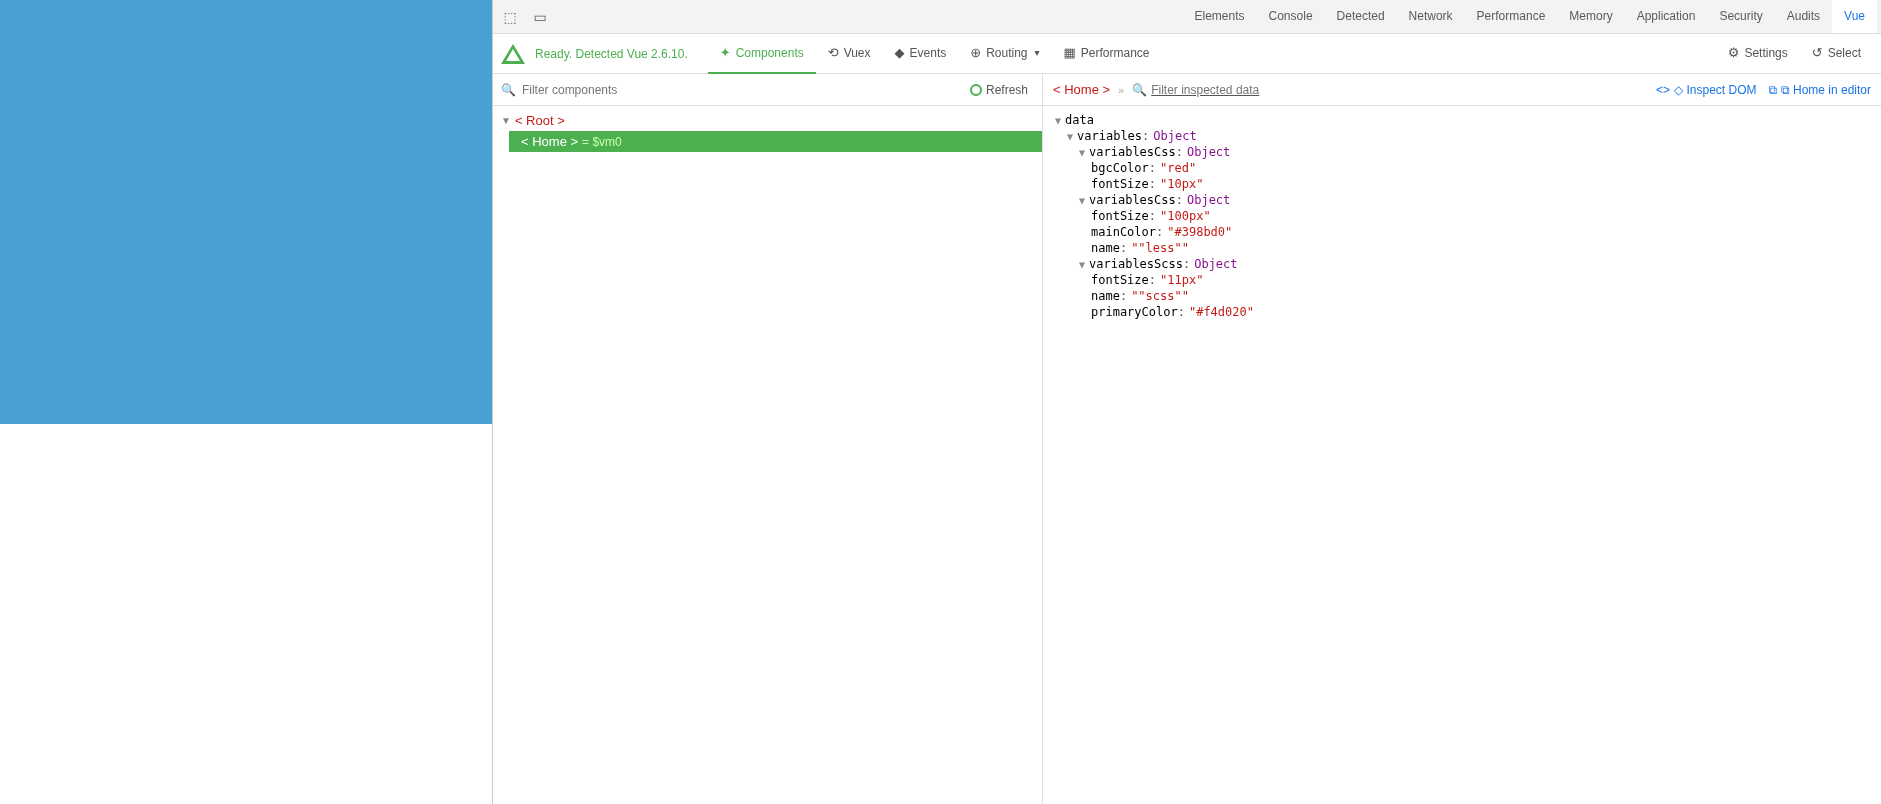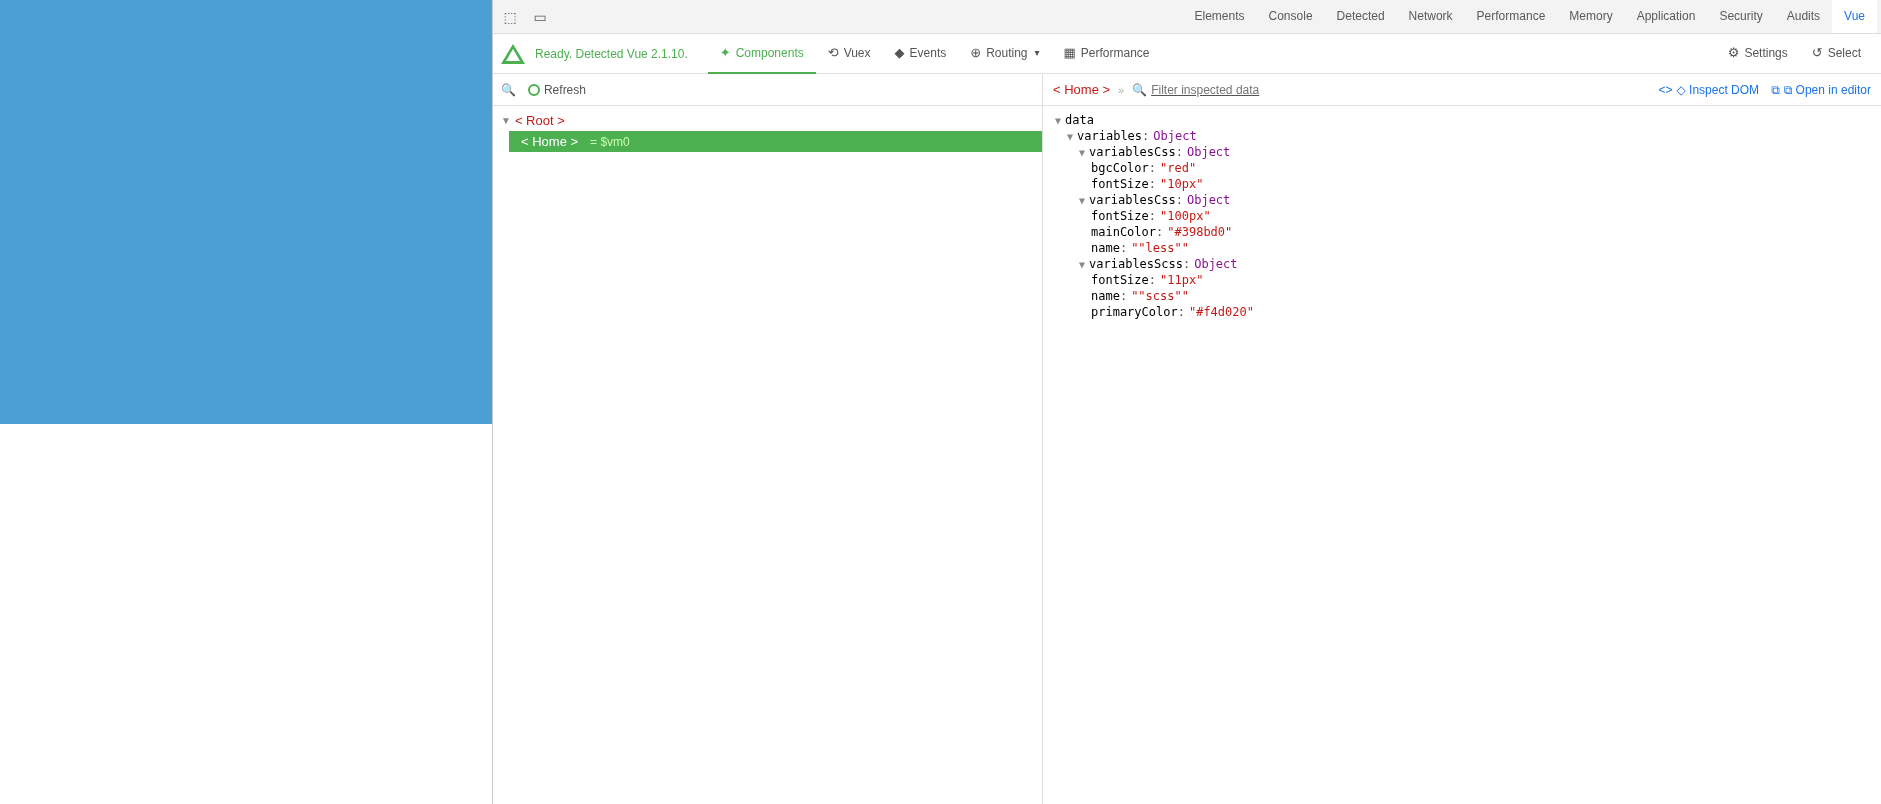--- a/index.html
+++ b/index.html
@@ -43,21 +43,21 @@
     .select-circle { width: 12px; height: 12px; border-radius: 50%; border: 2px solid #4caf50; display: inline-block; }
 
     .component-tree { flex: 1; overflow-y: auto; padding: 4px 0; }
     .tree-item { display: flex; align-items: center; padding: 3px 8px; cursor: pointer; font-size: 12px; color: #333; }
     .tree-item.selected { background: #4caf50; color: #fff; }
     .tree-item.selected .component-name { color: #fff; }
     .tree-item.selected .component-value { color: #c8ffb0; }
     .tree-arrow { color: #888; margin-right: 4px; font-size: 10px; }
     .tree-item.selected .tree-arrow { color: #c8ffb0; }
     .component-name { color: #c41a16; font-size: 13px; }
-    .component-value { color: #1c00cf; font-size: 12px; margin-left: 12px; }
+    .component-value { color: #1c00cf; font-size: 12px; margin-left: 4px; }
     .tree-item.selected .component-name { color: #fff; }
     .tree-indent { margin-left: 16px; }
 
     
     .data-panel { flex: 1; display: flex; flex-direction: column; overflow: hidden; }
     .data-header { display: flex; align-items: center; height: 32px; border-bottom: 1px solid #e0e0e0; padding: 0 10px; gap: 8px; }
     .data-component-name { color: #c41a16; font-weight: 500; font-size: 13px; cursor: pointer; }
     .breadcrumb-arrow { color: #aaa; font-size: 11px; }
     .data-search { display: flex; align-items: center; gap: 4px; flex: 1; }
     .data-search input { border: none; outline: none; font-size: 12px; color: #555; background: transparent; flex: 1; text-decoration: underline; }
@@ -104,21 +104,21 @@
     <div class="devtools-tab active">Vue</div>
   </div>
 
   <div class="vue-toolbar">
     <div class="vue-logo">
       <svg class="vue-logo-triangle" viewBox="0 0 24 20">
         <polygon points="12,0 24,20 0,20" fill="#4caf50"></polygon>
         <polygon points="12,5 19,17 5,17" fill="#fff"></polygon>
       </svg>
     </div>
-    <span class="vue-status">Ready. Detected Vue 2.1.10.</span>
+    <span class="vue-status">Ready. Detected Vue 2.6.10.</span>
 
     <div class="vue-nav-btn active">
       <span class="nav-icon">✦</span>
       <span>Components</span>
     </div>
     <div class="vue-nav-btn">
       <span class="nav-icon">⟲</span>
       <span>Vuex</span>
     </div>
     <div class="vue-nav-btn">
@@ -144,20 +144,21 @@
       <span class="nav-icon">↺</span>
       <span>Select</span>
     </div>
   </div>
 
   <div class="vue-panels">
 
     <div class="component-panel">
       <div class="component-search">
         <span class="search-icon-sm">🔍</span>
+        <input type="text" placeholder="Filter components" style="">
         <div class="select-btn">
           <span class="select-circle"></span>
           <span>Refresh</span>
         </div>
       </div>
       <div class="component-tree">
 
         <div class="tree-item">
           <span class="tree-arrow">▼</span>
           <span class="component-name">&lt; Root &gt;</span>
@@ -179,21 +180,21 @@
           <span class="search-icon-sm">🔍</span>
           <input type="text" placeholder="Filter inspected data" style="">
         </div>
         <div class="data-actions">
           <div class="data-action-btn">
             <span>&lt;&gt;</span>
             <span>◇ Inspect DOM</span>
           </div>
           <div class="data-action-btn">
             <span>⧉</span>
-            <span>⧉ Open in editor</span>
+            <span>⧉ Home in editor</span>
           </div>
         </div>
       </div>
 
       <div class="data-tree">
 
         <div class="data-row">
           <span class="data-toggle">▼</span>
           <span class="data-key">data</span>
         </div>

